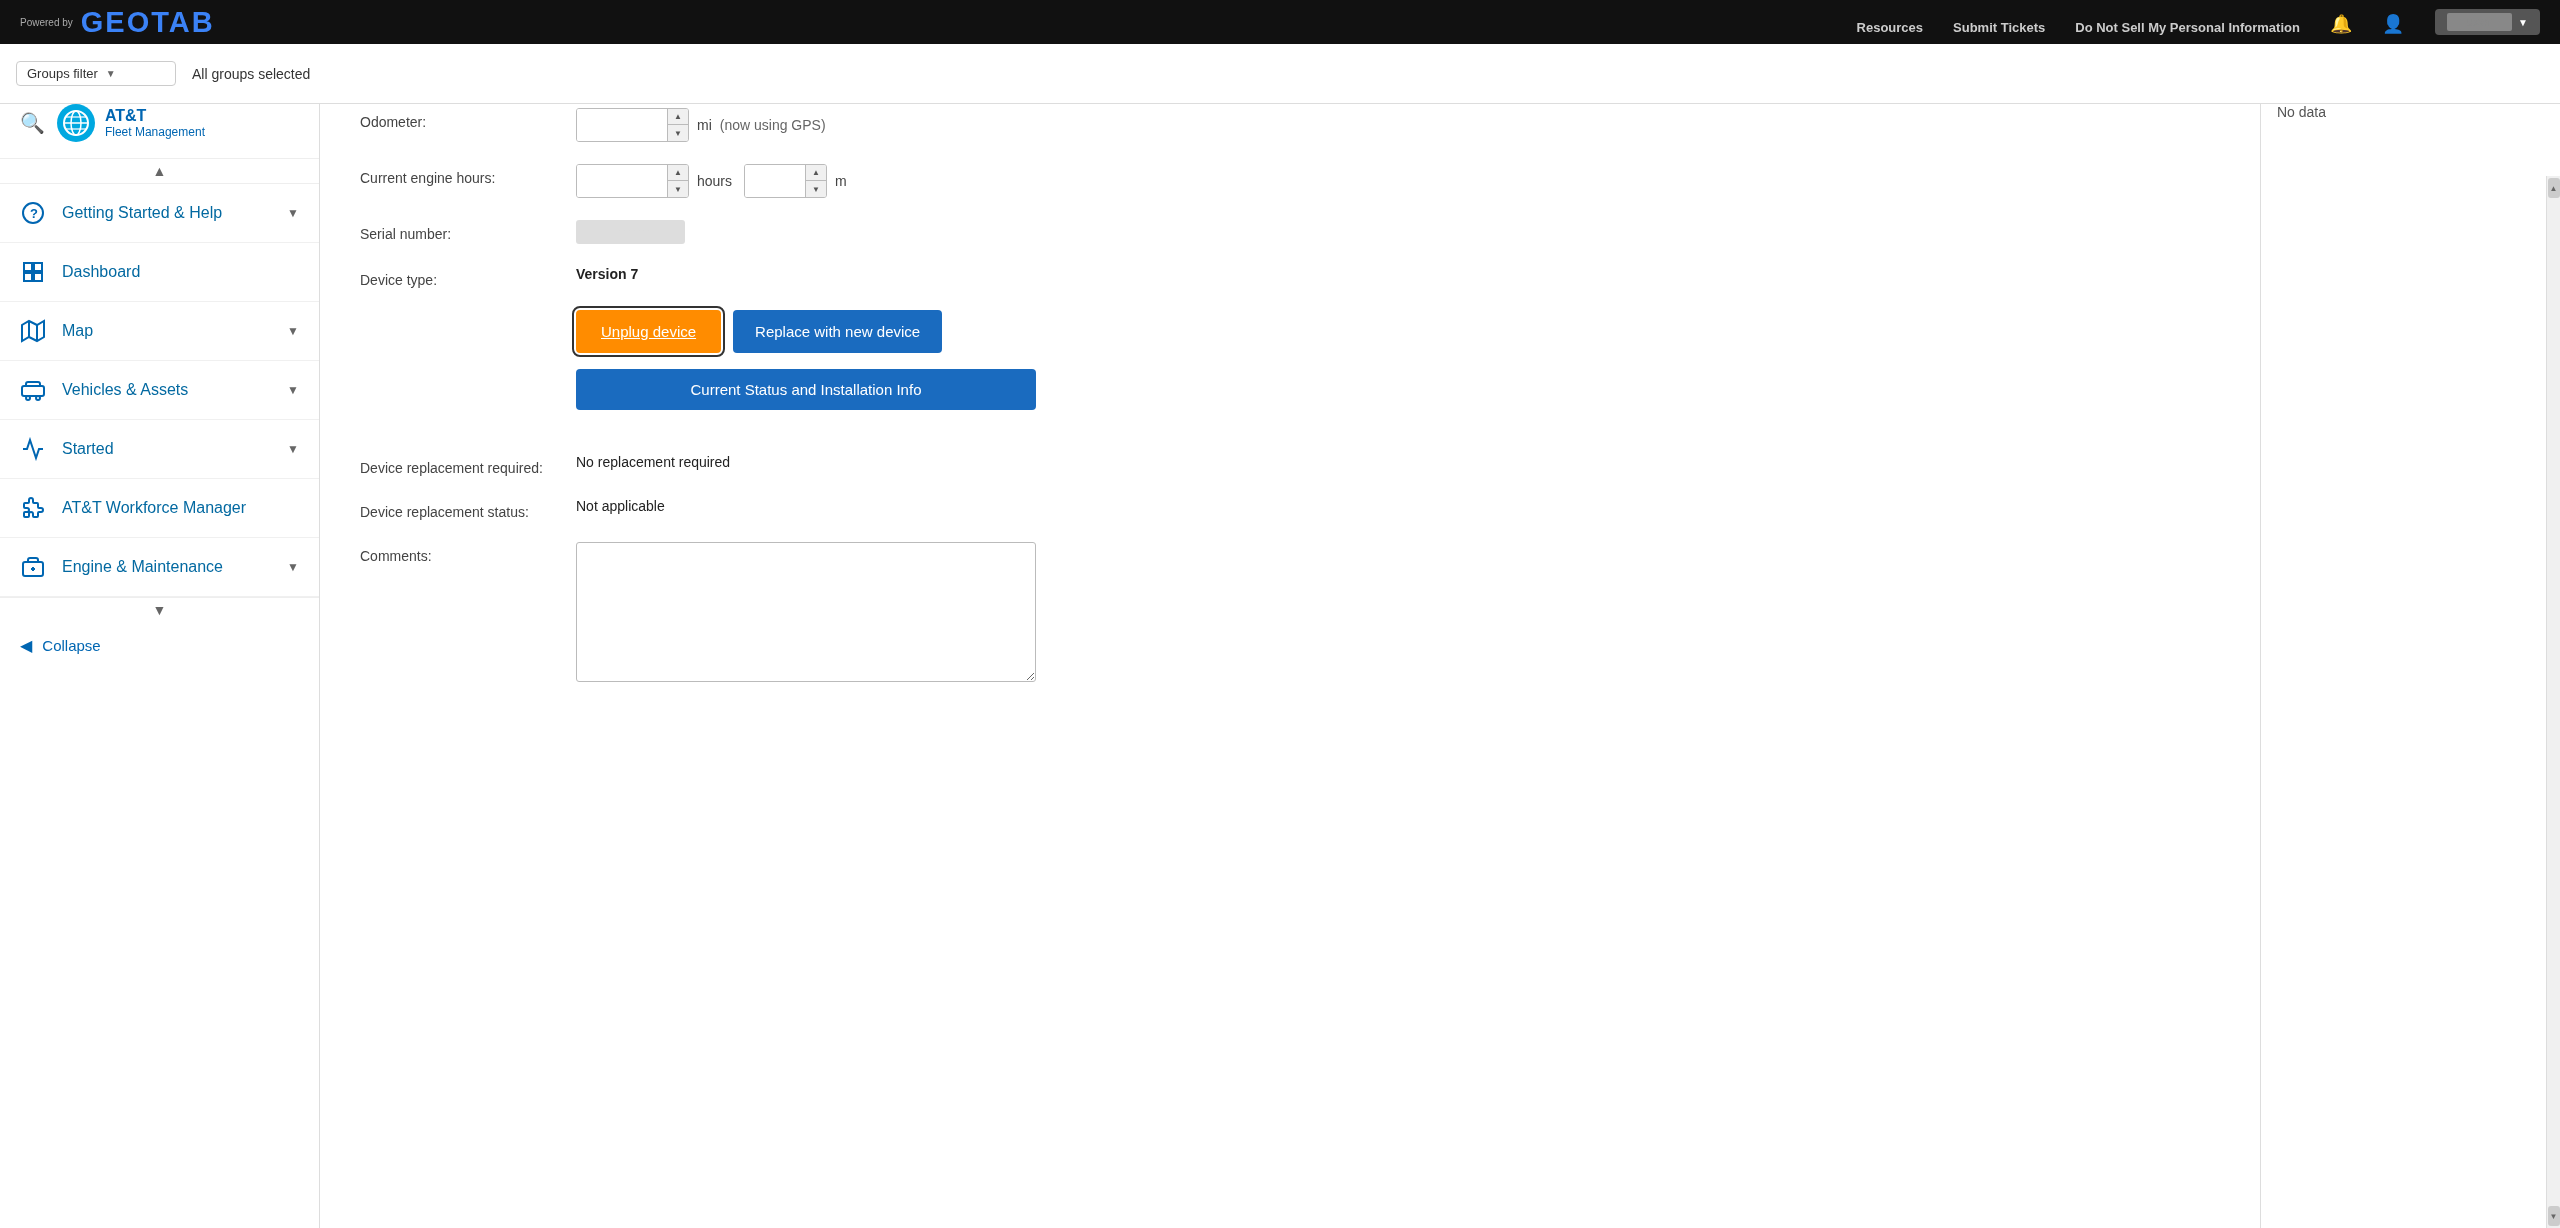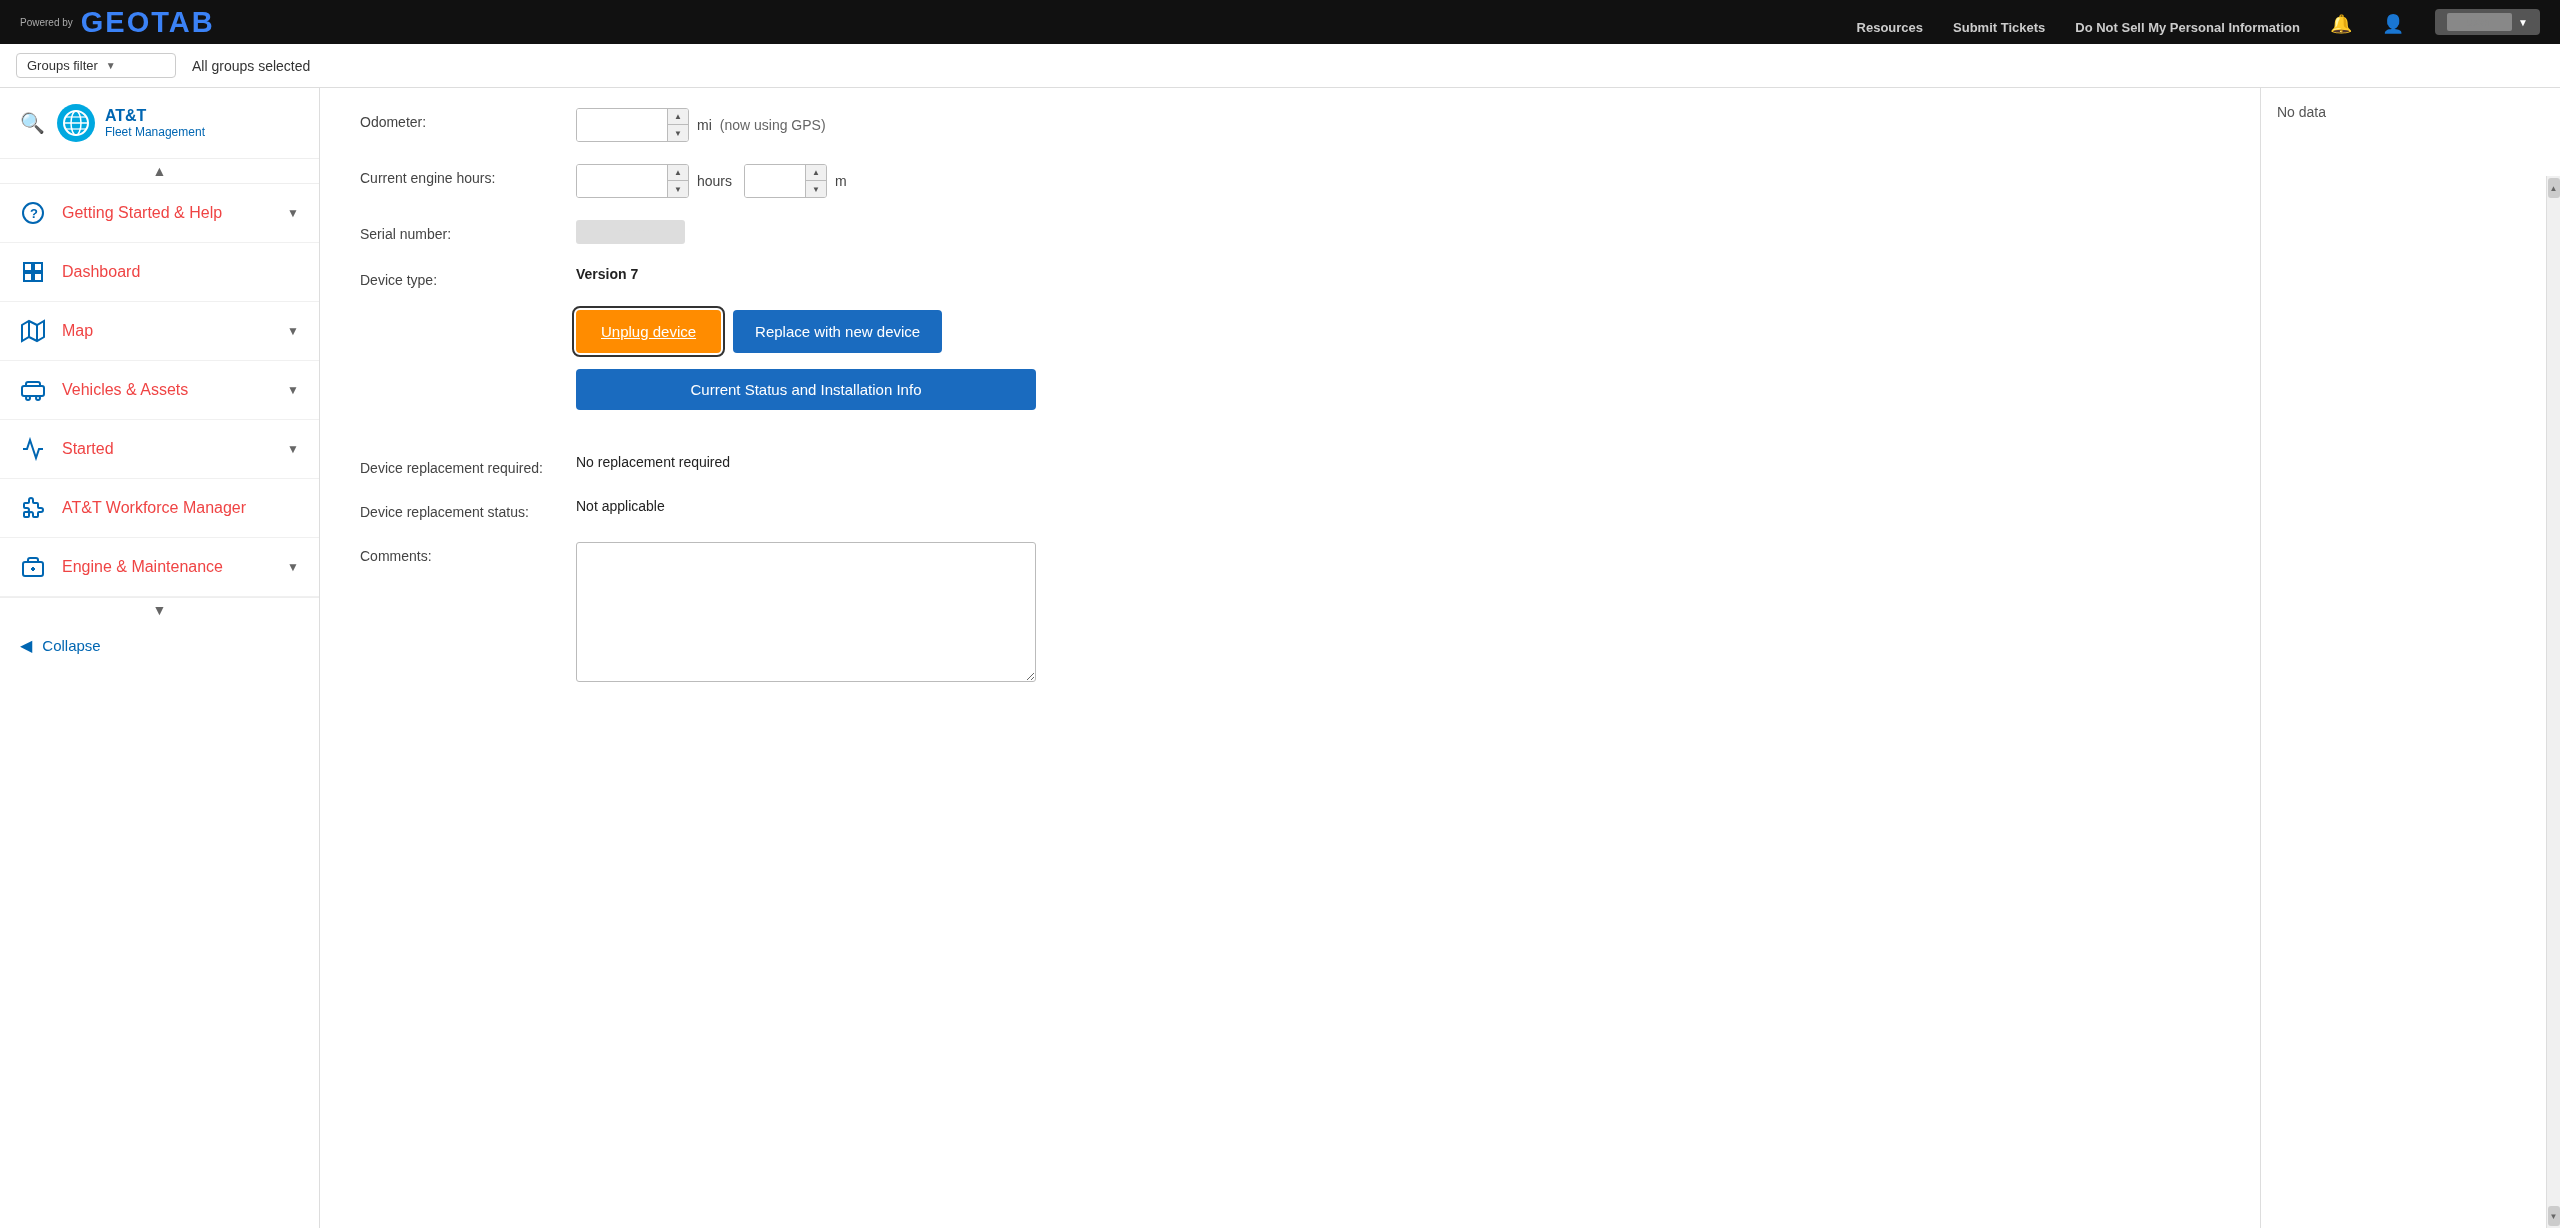--- a/index.html
+++ b/index.html
@@ -22,21 +22,21 @@
     .topbar-nav { display: flex; align-items: flex-end; gap: 30px; font-size: 13px; font-weight: bold; }
     .topbar-nav a { color: #ccc; text-decoration: none; }
 
     
     .filterbar {
       background: #fff;
       border-bottom: 1px solid #ddd;
       display: flex;
       align-items: center;
       padding: 0 16px;
-      height: 44px;
+      height: 60px;
       position: fixed;
       top: 44px; left: 0; right: 0;
       z-index: 99;
     }
     .groups-filter-select {
       display: flex;
       align-items: center;
       border: 1px solid #ccc;
       border-radius: 4px;
       padding: 4px 10px;
@@ -84,21 +84,21 @@
 
     .nav-item {
       display: flex;
       align-items: center;
       padding: 16px 20px;
       cursor: pointer;
       border-bottom: 1px solid #f0f0f0;
       gap: 16px;
     }
     .nav-item .nav-icon { width: 26px; height: 26px; display: flex; align-items: center; justify-content: center; }
-    .nav-item .nav-label { font-size: 16px; color: #ef4444; flex: 1; }
+    .nav-item .nav-label { font-size: 16px; color: #0369a1; flex: 1; }
     .nav-item .nav-chevron { font-size: 12px; color: #666; }
 
     .sidebar-scroll-down {
       text-align: center; padding: 4px; cursor: pointer; color: #666; border-top: 1px solid #eee;
     }
     .sidebar-collapse {
       display: flex; align-items: center; gap: 10px;
       padding: 14px 20px; cursor: pointer; color: #0066b2; font-size: 15px;
     }
 

